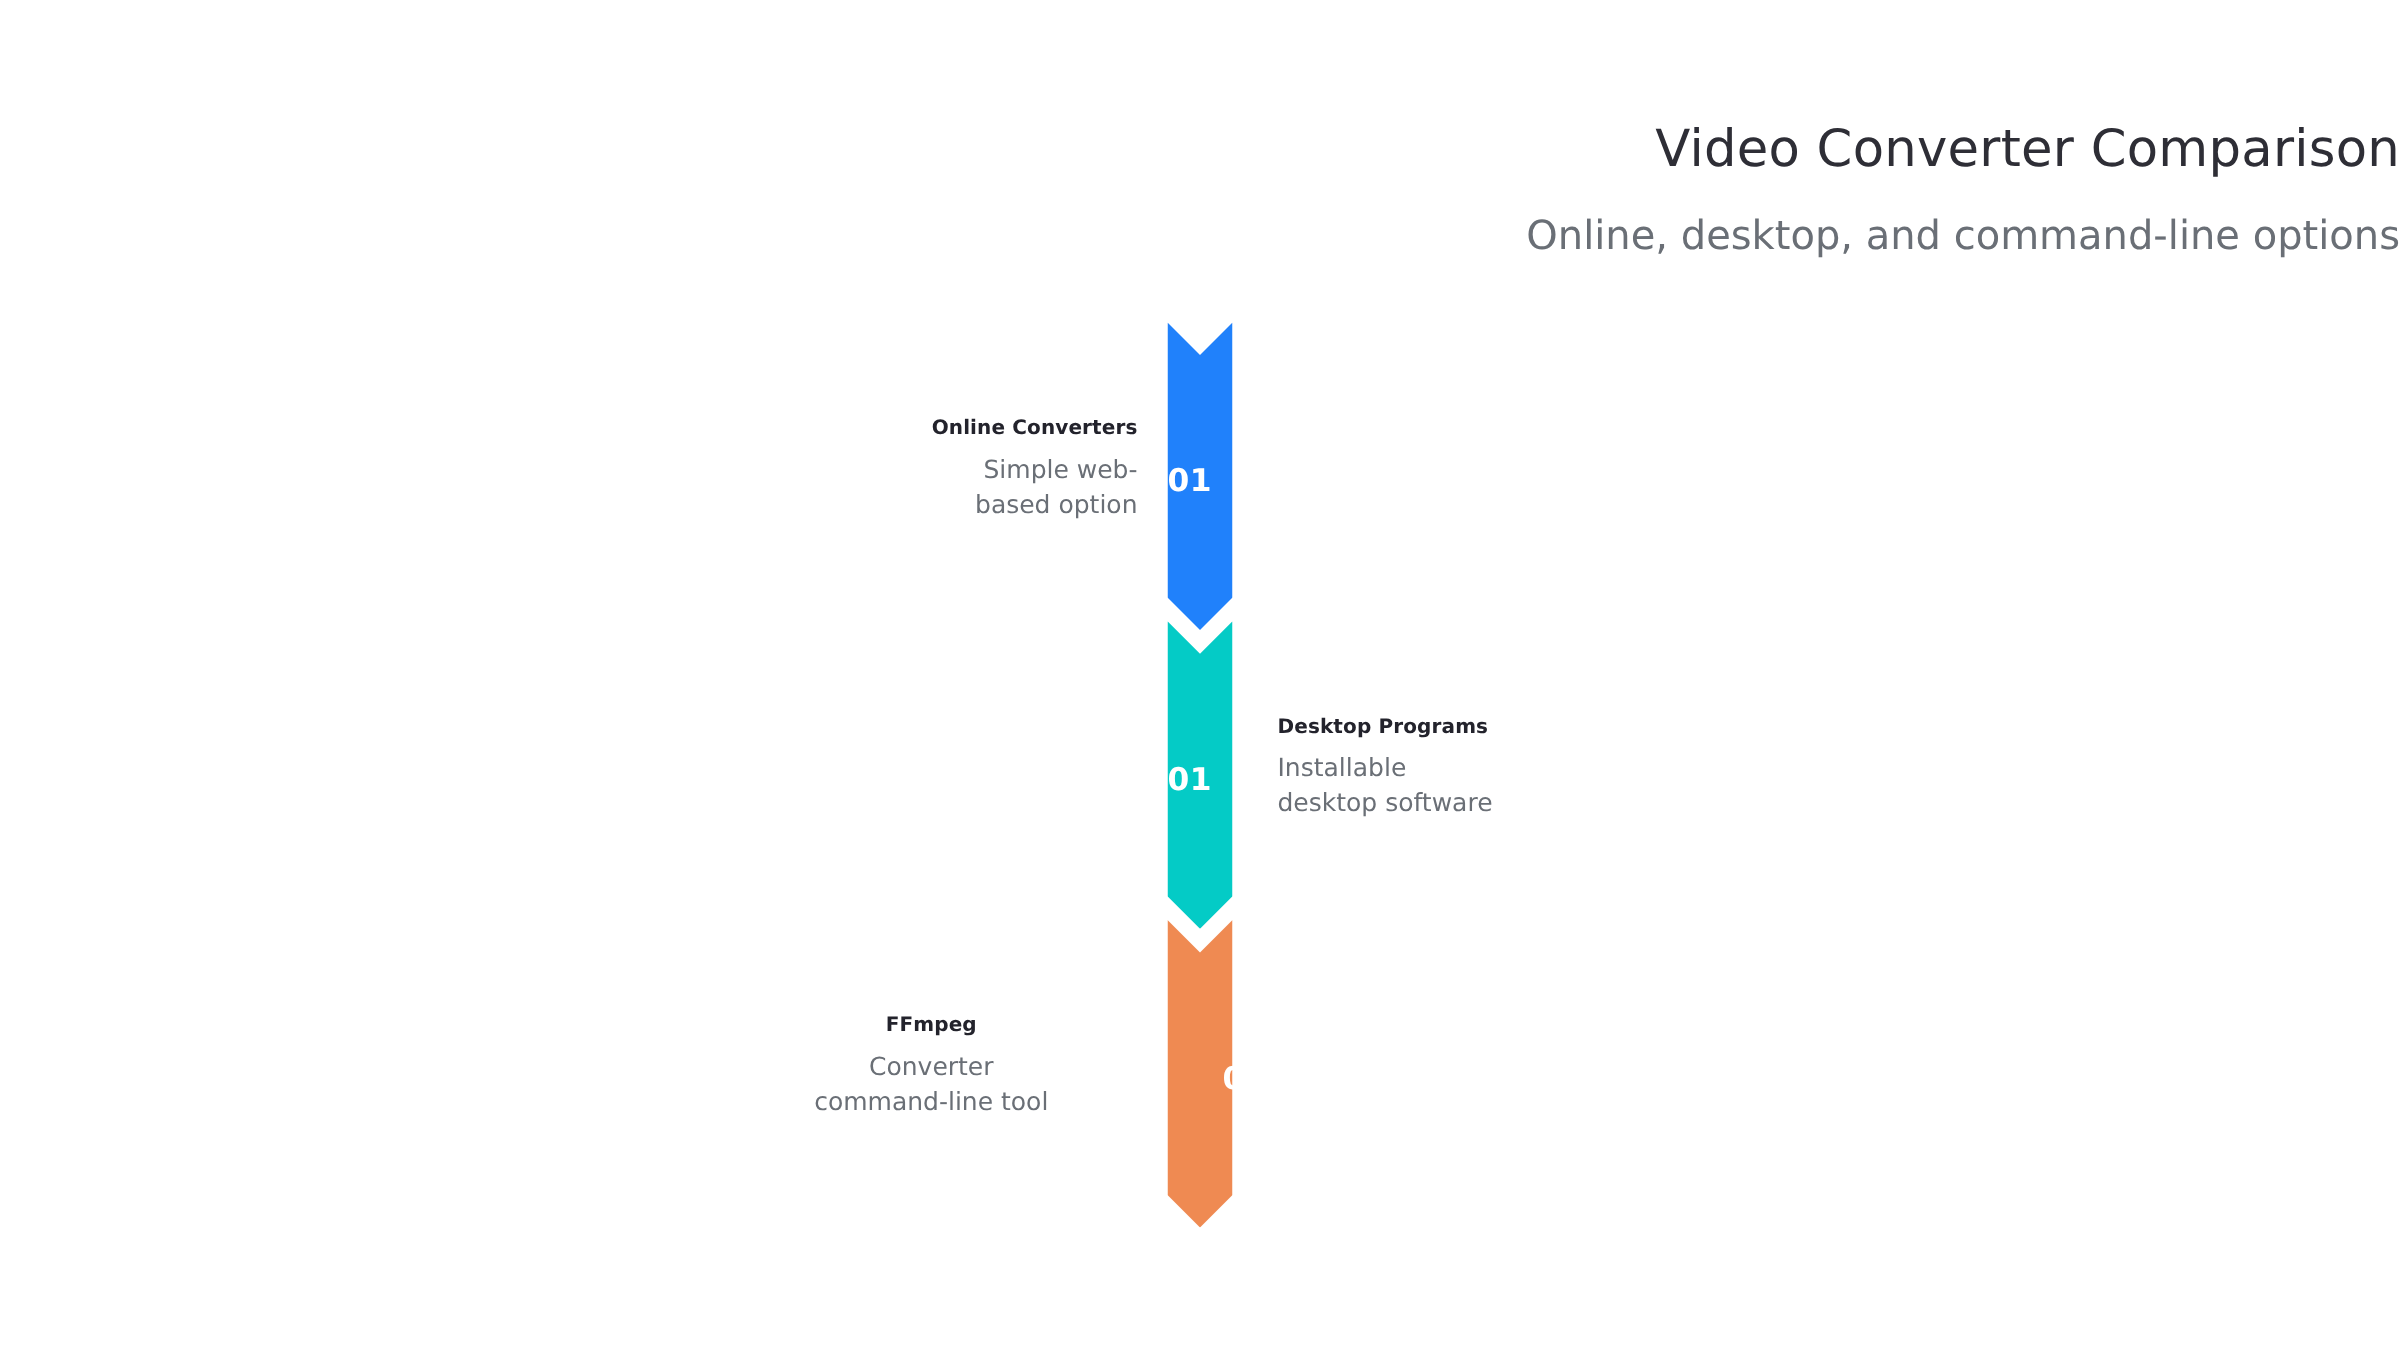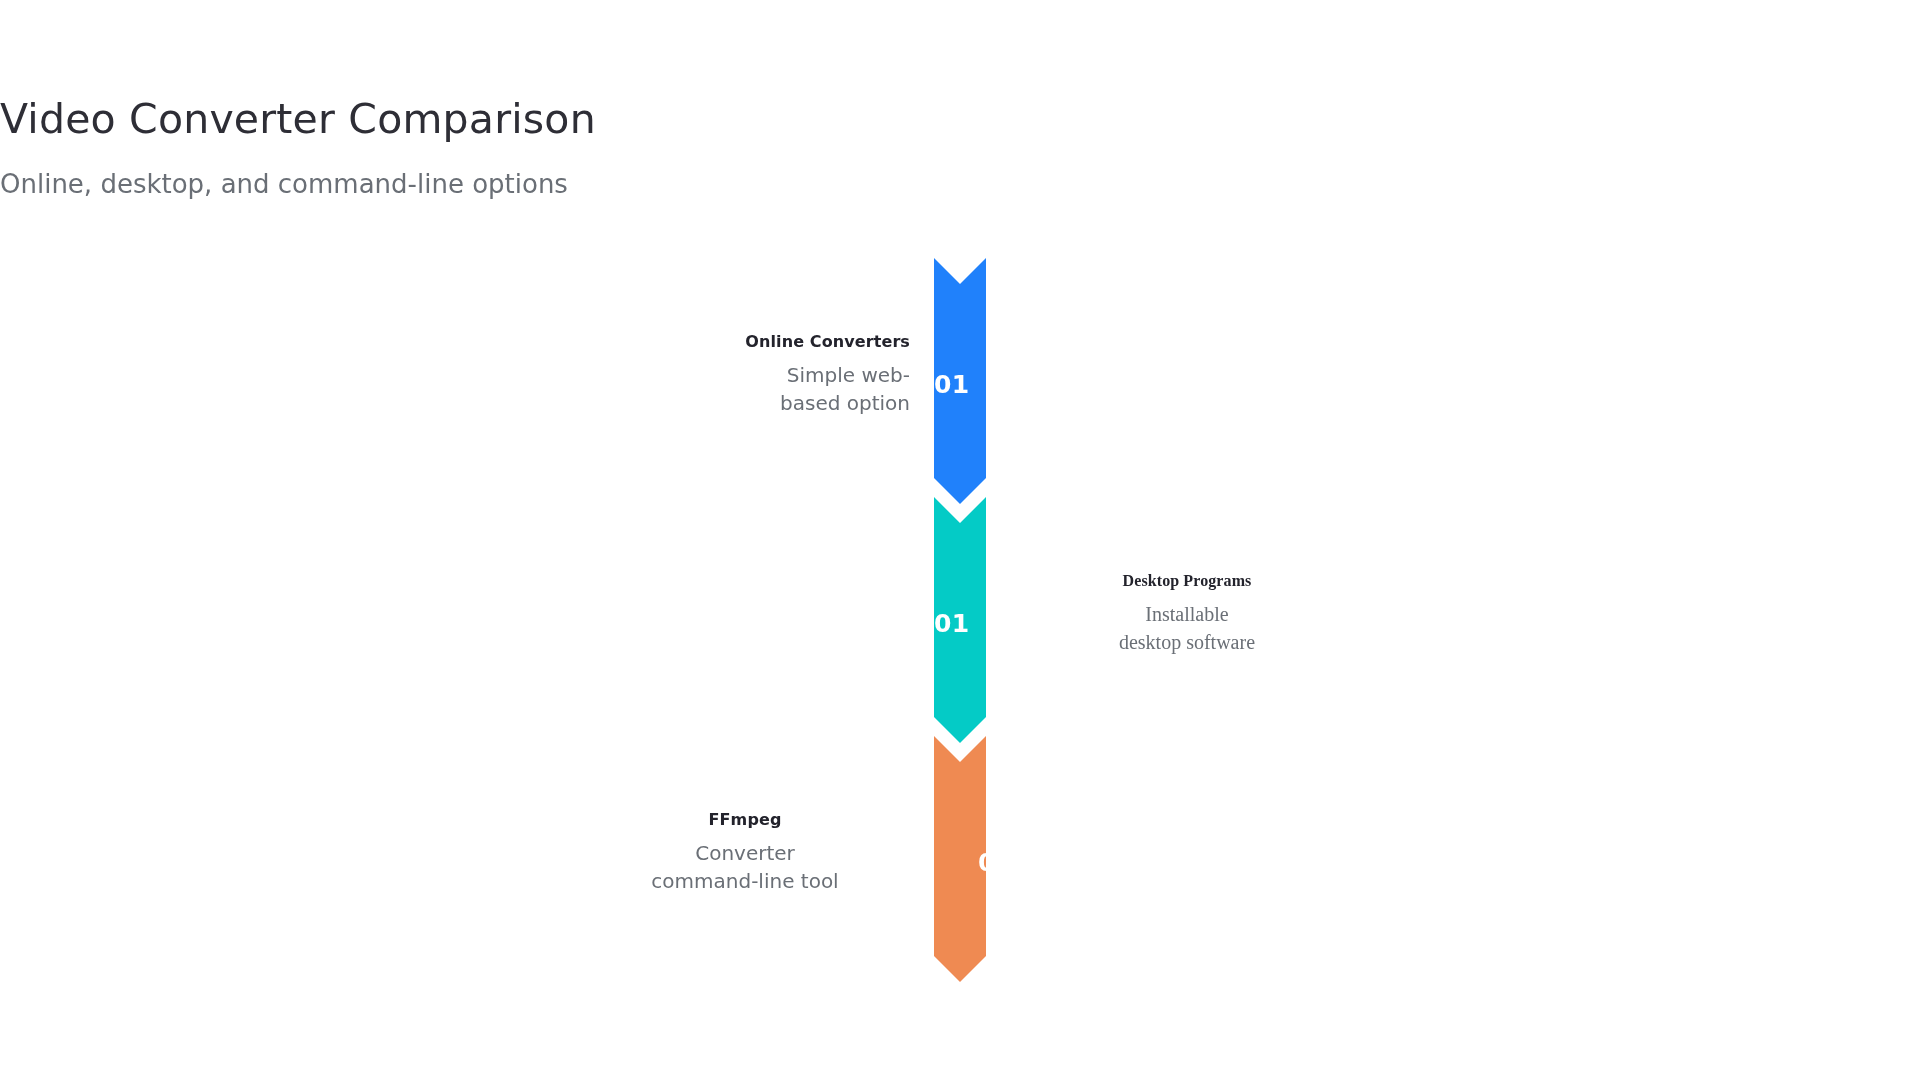--- a/index.html
+++ b/index.html
@@ -22,32 +22,32 @@
     height: 1080px;
     background: #ffffff;
   }
 
   
   .header {
     position: absolute;
     left: 0;
     top: 96px;
     width: 1920px;
-    text-align: left;
+    text-align: right;
   }
   .chart-title {
     font-size: 41px;
     font-weight: 400;
     color: #2e2e36;
     letter-spacing: 0.2px;
     line-height: 1.15;
     margin: 0;
   }
   .chart-subtitle {
-    font-size: 26px;
+    font-size: 32px;
     font-weight: 400;
     color: #6a6f76;
     line-height: 1.2;
     margin: 0;
     padding-top: 26px;
   }
 
   
   .funnel {
     position: absolute;
@@ -86,22 +86,21 @@
     position: absolute;
     width: 330px;
     line-height: 1.0;
   }
   .step-label.left {
     left: 580px;
     text-align: right;
   }
   .step-label.right {
     left: 1022px;
-    text-align: center;
-    font-family: Liberation Serif, serif;
+    text-align: left;
   }
   .label-title {
     font-size: 16px;
     font-weight: 700;
     color: #23232c;
     line-height: 1.25;
     margin: 0;
     letter-spacing: 0.1px;
   }
   .label-desc {

